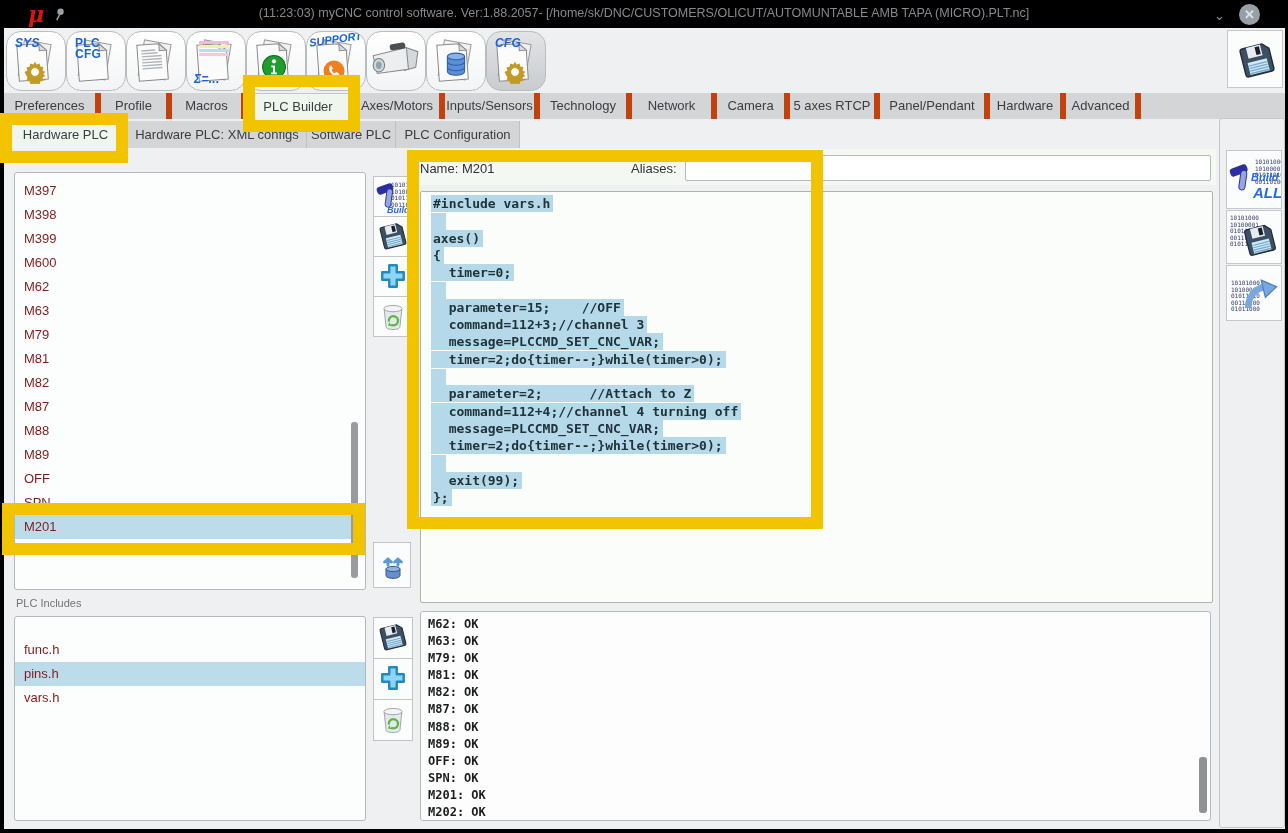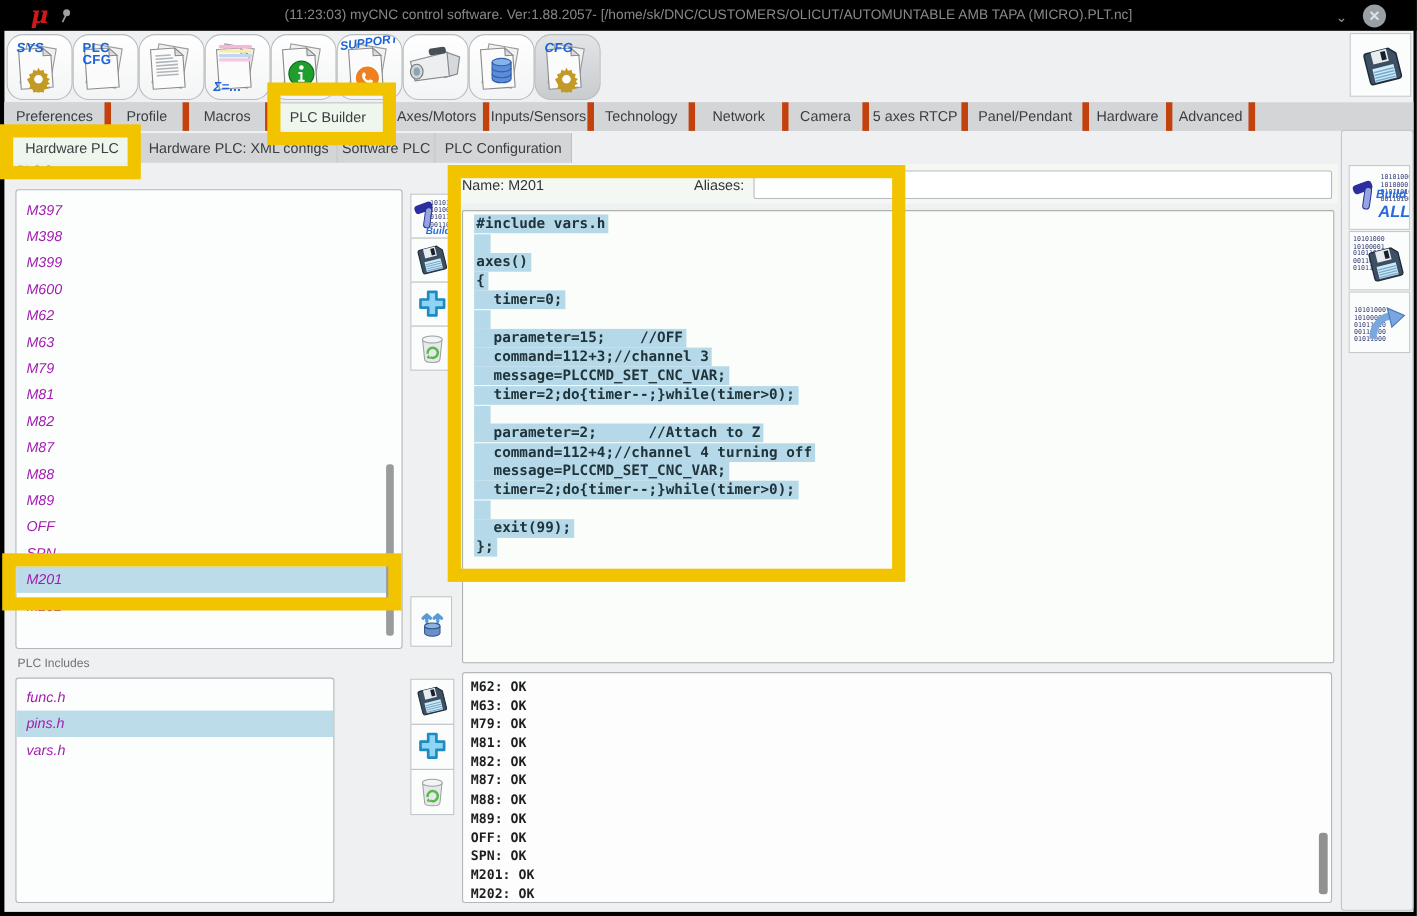--- a/index.html
+++ b/index.html
@@ -36,21 +36,21 @@
   .tab{float:left;height:26px;line-height:26px;text-align:center;font-size:13px;color:#3a3e41;
        background:#d3d5d7;border-right:6px solid #c2410c;box-sizing:border-box;}
   .tab.active{background:#eef6ee;border-top:1px solid #c2c6c8;}
   #subtabbar{left:4px;top:121px;height:27px;}
   .subtab{float:left;height:27px;line-height:27px;text-align:center;font-size:13px;color:#3a3e41;
           background:#d3d5d7;border-right:1px solid #bfc2c4;box-sizing:border-box;}
   .subtab.active{background:#eef6ee;}
   
   .panel{position:absolute;background:#fcfdfd;border:1px solid #b3b8ba;border-radius:3px;box-sizing:border-box;}
   .sec-label{position:absolute;font-size:11px;color:#737373;}
-  .list-item{height:24px;line-height:24px;padding-left:9px;font-size:13px;color:#a21caf;white-space:nowrap;font-style:italic;}
+  .list-item{height:24px;line-height:24px;padding-left:9px;font-size:13px;color:#7f1d1d;white-space:nowrap;}
   .list-item.selected{background:#bcdcea;}
   .vscroll{position:absolute;width:7px;border-radius:3px;background:#999b9d;}
   
   .side-btn{position:absolute;left:373px;width:38px;height:40px;background:#fbfcfc;border:1px solid #c1c5c7;
             box-sizing:border-box;overflow:hidden;}
   .rt-btn{position:absolute;left:1226px;width:56px;background:#fbfcfc;border:1px solid #c6c9cb;
           box-sizing:border-box;overflow:hidden;}
   .bin{position:absolute;font-family:"DejaVu Sans Mono",monospace;font-size:6px;line-height:6.5px;
        color:#333a6e;white-space:pre;}
   .bl-label{position:absolute;color:#2a6bdb;font-weight:bold;font-style:italic;}
@@ -284,21 +284,21 @@
     <div class="list-item">M88</div>
     <div class="list-item">M89</div>
     <div class="list-item">OFF</div>
     <div class="list-item">SPN</div>
     <div class="list-item selected">M201</div>
     <div class="list-item">M202</div>
   </div>
 <div class="vscroll" style="left:351px;top:422px;height:156px;"></div>
 
 <div class="sec-label" style="left:16px;top:597px;">PLC Includes</div>
-<div class="panel" id="includes-list" style="left:14px;top:616px;width:290px;height:205px;padding-top:5px;">
+<div class="panel" id="includes-list" style="left:14px;top:616px;width:352px;height:205px;padding-top:21px;">
     <div class="list-item">func.h</div>
     <div class="list-item selected">pins.h</div>
     <div class="list-item">vars.h</div>
   </div>
 
 <div id="src-btn-col">
     <div class="side-btn" style="left: 373px; top: 176px; width: 38px; height: 41px;">
       <svg class="ic" style="position:absolute;left:1px;top:2px;width:28px;height:32px;">
         <use href="#sym-hammer"></use>
       </svg>

